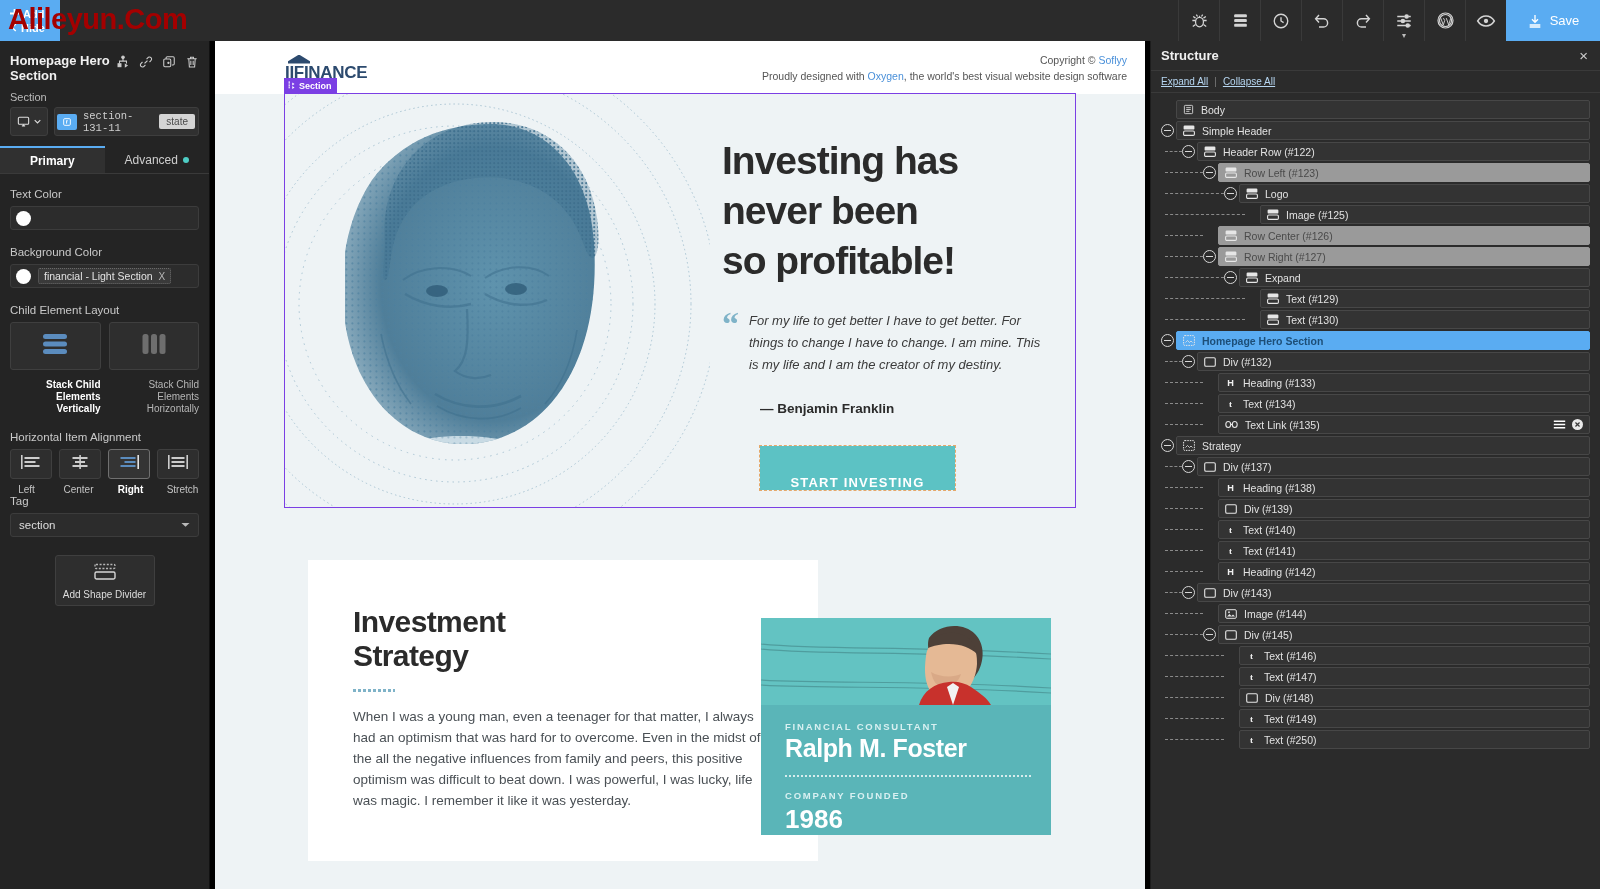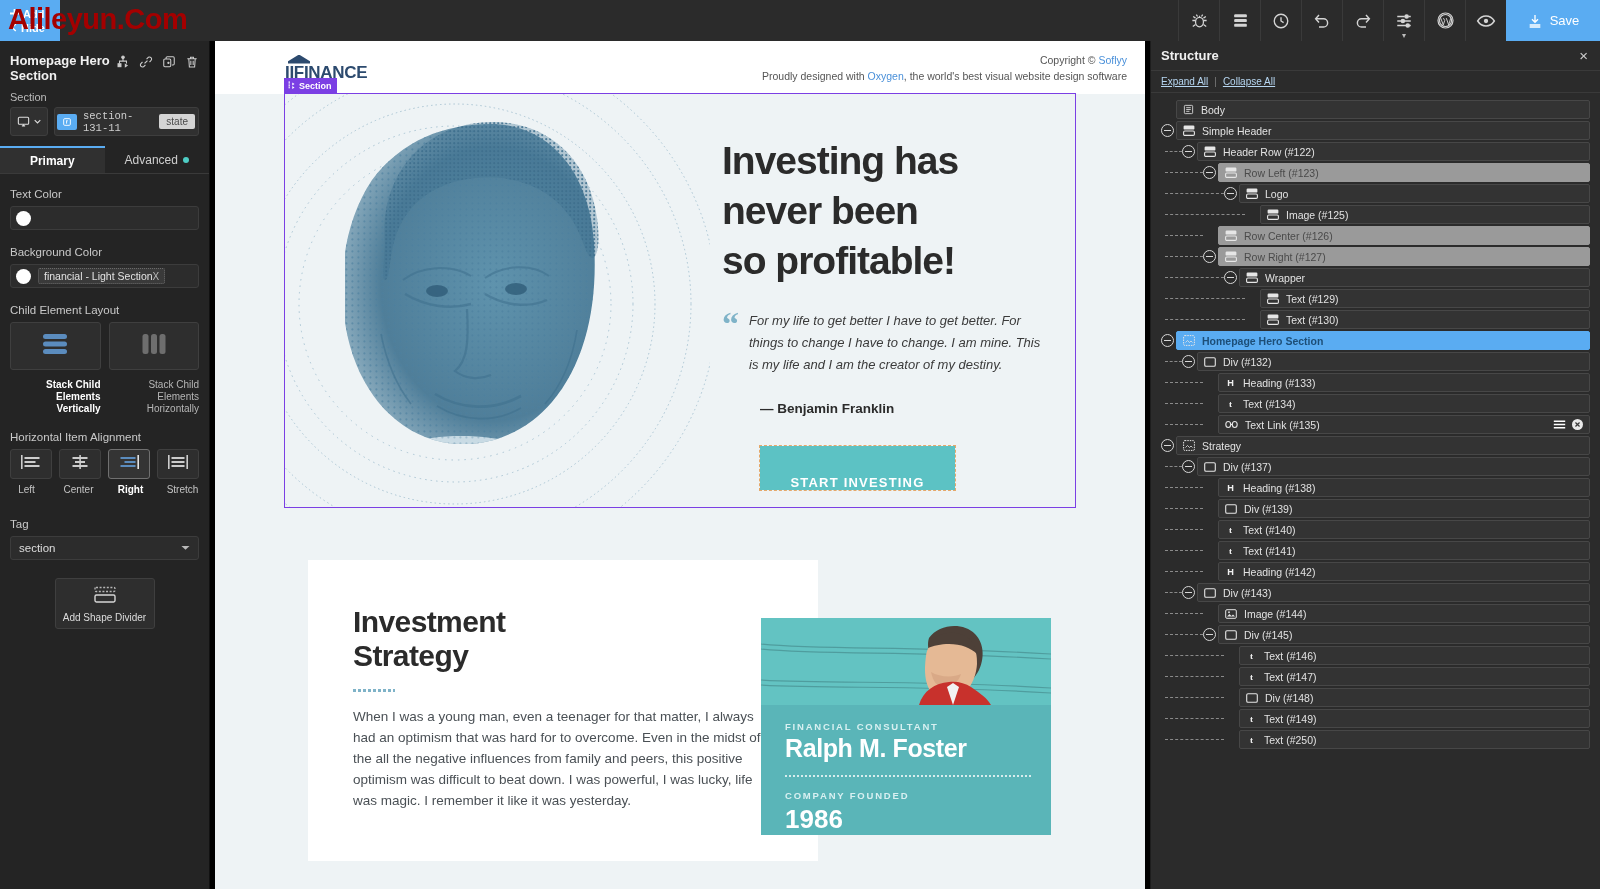--- a/index.html
+++ b/index.html
@@ -71,41 +71,41 @@
   #lp-body { padding: 14px 10px 10px 10px; }
   .field-label { font-size: 11.5px; color: #c9c9c9; margin-bottom: 6px; }
   .color-row {
     background: #2c2c2c; border: 1px solid #3c3c3c; border-radius: 3px;
     height: 24px; display: flex; align-items: center; padding: 0 5px; gap: 7px;
     margin-bottom: 16px;
   }
   .swatch { width: 15px; height: 15px; border-radius: 50%; background: #fff; flex: none; }
   .token {
     background: #3a3a3a; border: 1px dotted #6a6a6a; border-radius: 2px;
-    font-size: 10.5px; color: #e2e2e2; padding: 1px 5px; display: flex; align-items: center; gap: 0;
+    font-size: 10.5px; color: #e2e2e2; padding: 1px 5px; display: flex; align-items: center; gap: 6px;
   }
   .token .x { color: #b9b9b9; font-size: 10px; }
 
   .layout-grid { display: flex; gap: 8px; margin-bottom: 4px; }
   .layout-card {
     flex: 1; height: 48px; background: #2e2e2e; border: 1px solid #3f3f3f; border-radius: 3px;
     display: flex; align-items: center; justify-content: center;
   }
   .layout-caption { flex: 1; text-align: right; font-size: 10px; line-height: 12px; margin-top: 5px; }
   .layout-captions { display: flex; gap: 8px; margin-bottom: 16px; }
   .cap-active { color: #fff; font-weight: 700; }
   .cap-idle { color: #b6b6b6; }
 
   .align-grid { display: flex; gap: 7px; }
   .align-card {
     flex: 1; height: 30px; background: #2e2e2e; border: 1px solid #3f3f3f; border-radius: 3px;
     display: flex; align-items: center; justify-content: center;
   }
   .align-card.sel { border-color: #707070; background: #343434; }
-  .align-captions { display: flex; gap: 19px; margin-top: 5px; margin-bottom: 23px; }
+  .align-captions { display: flex; gap: 19px; margin-top: 5px; margin-bottom: 0; }
   .align-caption { flex: 1; text-align: center; font-size: 10px; color: #c4c4c4; }
   .align-caption.sel { color: #fff; font-weight: 700; }
 
   #tagsel {
     background: #2c2c2c; border: 1px solid #3c3c3c; border-radius: 3px; height: 24px;
     display: flex; align-items: center; justify-content: space-between;
     padding: 0 8px; font-size: 11.5px; color: #ddd; margin-bottom: 18px;
   }
   #shapediv {
     width: 100px; margin: 0 auto; background: #2e2e2e; border: 1px solid #3f3f3f;
@@ -797,21 +797,21 @@
         <div class="st-toggle">
           <i></i>
         </div>
         <div class="st-item">
           <span class="st-ico">
             <svg width="12" height="11" viewBox="0 0 24 22" fill="none">
               <rect x="1.2" y="1.2" width="21.6" height="8" rx="2.4" fill="#e6e6e6"></rect>
               <rect x="1.2" y="12" width="21.6" height="8.8" rx="2.4" fill="none" stroke="#e6e6e6" stroke-width="2.2"></rect>
             </svg>
           </span>
-          <span class="st-label">Wrapper</span>
+          <span class="st-label">Expand</span>
         </div>
       </div>
       <div class="st-row">
         <div class="st-guide" style="width: 84px;">
           <div class="dashline" style="width: 80px; margin-left: 4px;"></div>
         </div>
         <div style="width: 15px; flex: 0 0 auto;"></div>
         <div class="st-item">
           <span class="st-ico">
             <svg width="12" height="11" viewBox="0 0 24 22" fill="none">

